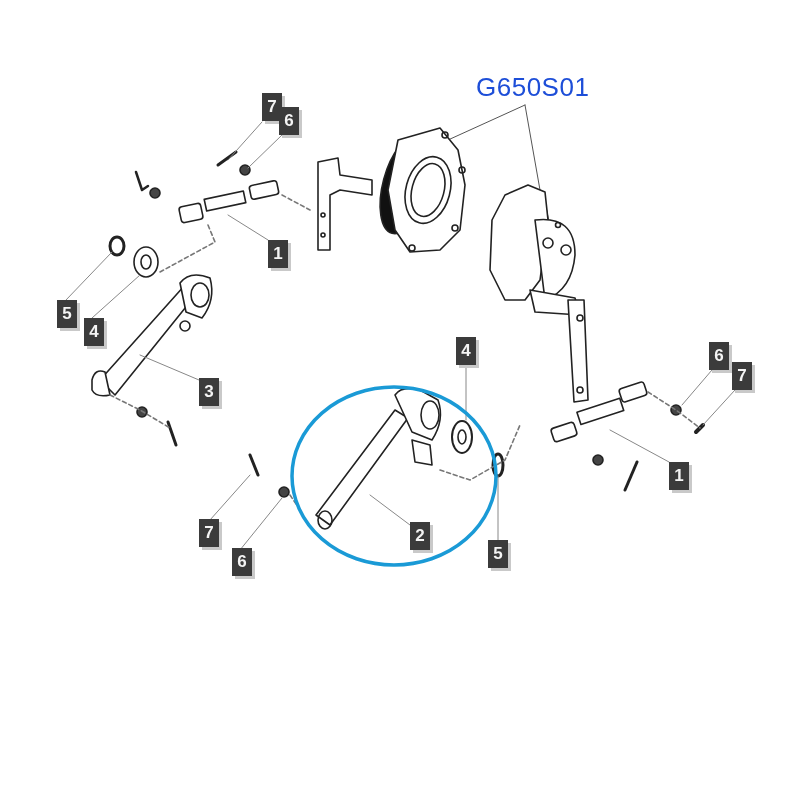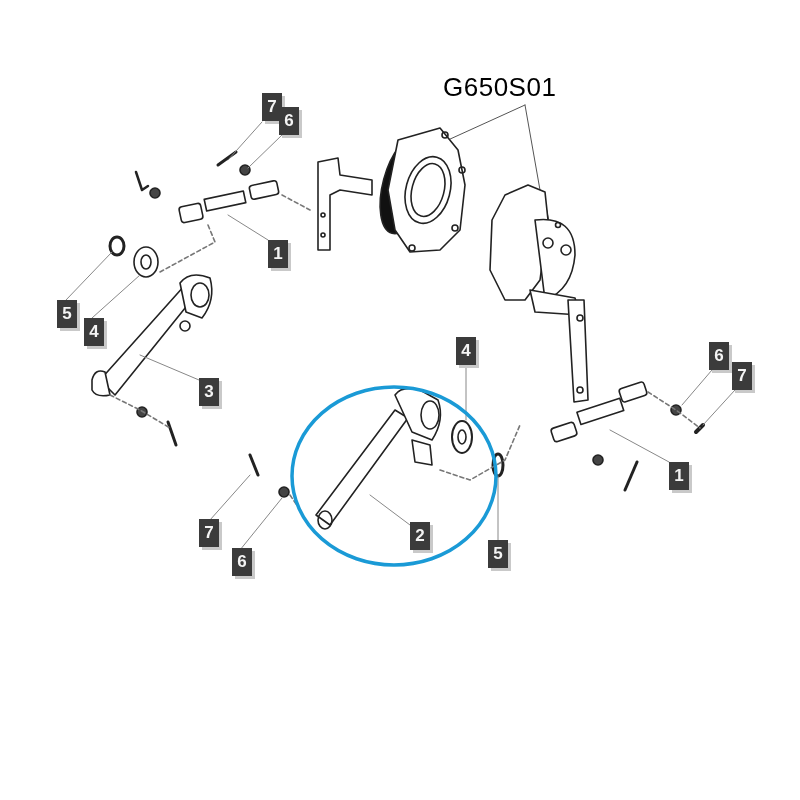--- a/index.html
+++ b/index.html
@@ -11,23 +11,23 @@
       background: #3b3b3b;
       color: #f4f4f4;
       font-family: "Liberation Sans", sans-serif;
       font-weight: bold;
       font-size: 17px;
       line-height: 28px;
       text-align: center;
       box-shadow: 3px 3px 0 #c9c9c9;
     }
     .title {
-      position: absolute; left: 443px; top: 72px;
+      position: absolute; left: 476px; top: 72px;
       font-family: "Liberation Sans", sans-serif;
-      font-size: 26px; color: #000000; letter-spacing: 0.5px; text-align: center;
+      font-size: 26px; color: #1d4ed8; letter-spacing: 0.5px; text-align: center;
     }
   </style>
 </head>
 <body>
 
 <svg id="canvas" viewBox="0 0 800 800" xmlns="http://www.w3.org/2000/svg">
   <g fill="none" stroke="#222" stroke-width="1.6" stroke-linecap="round" stroke-linejoin="round">
 
     <g stroke="#555" stroke-width="1">
       <line x1="525" y1="105" x2="448" y2="140"></line>

